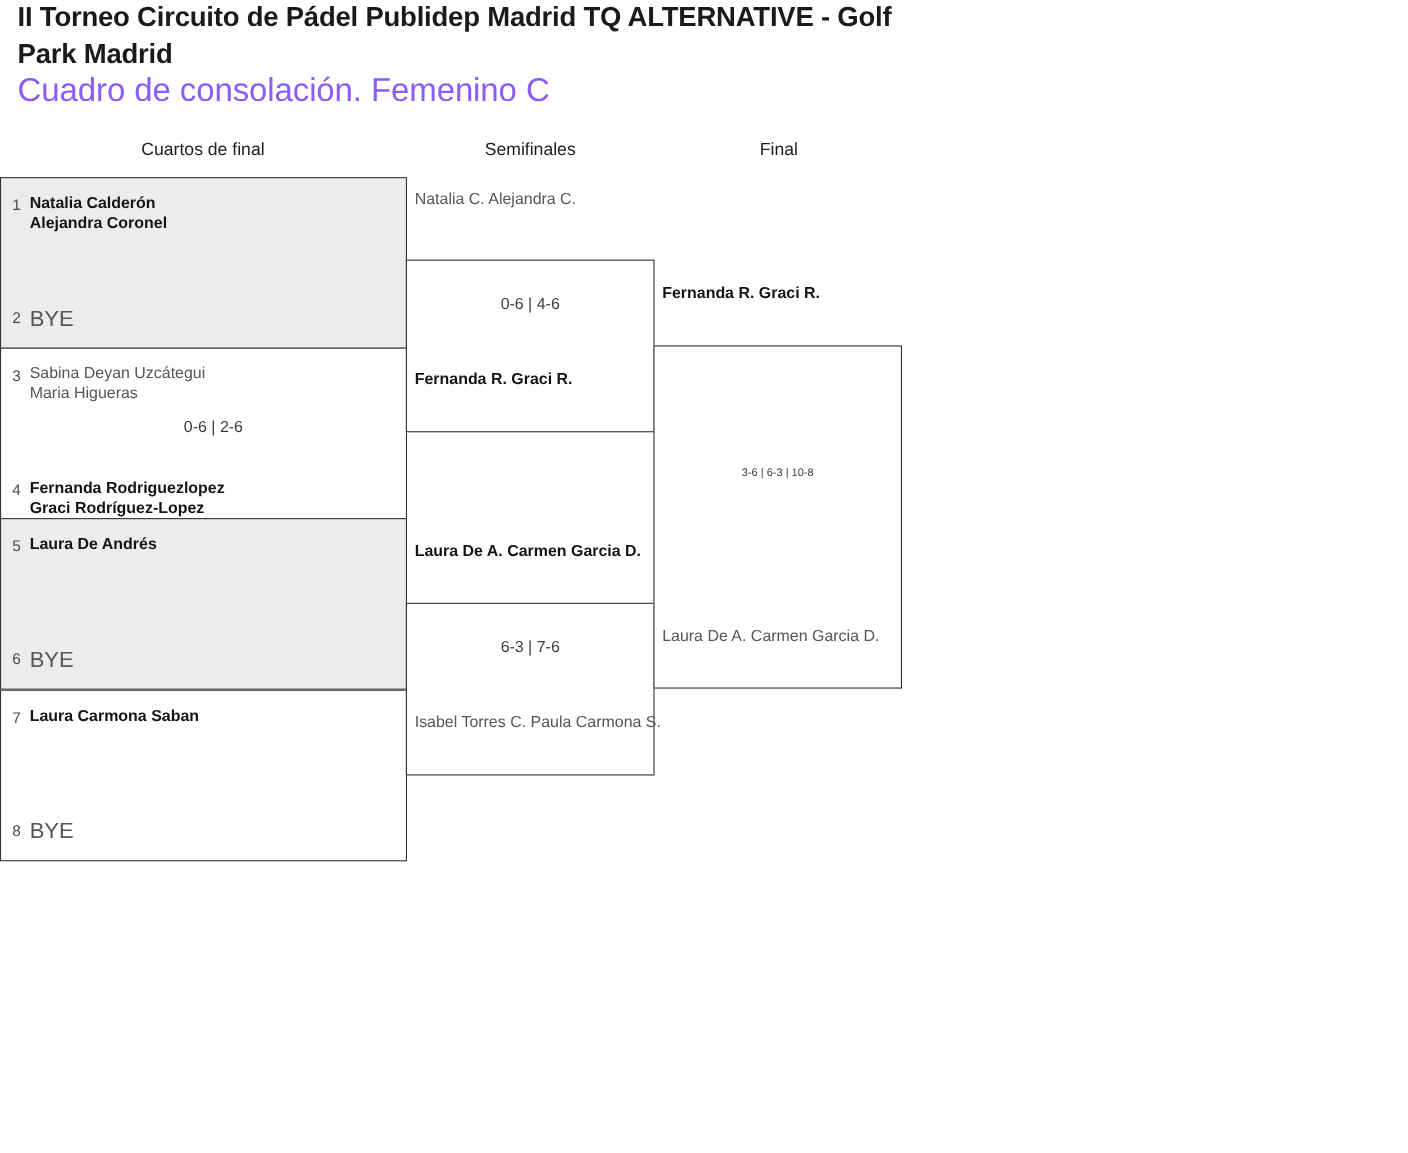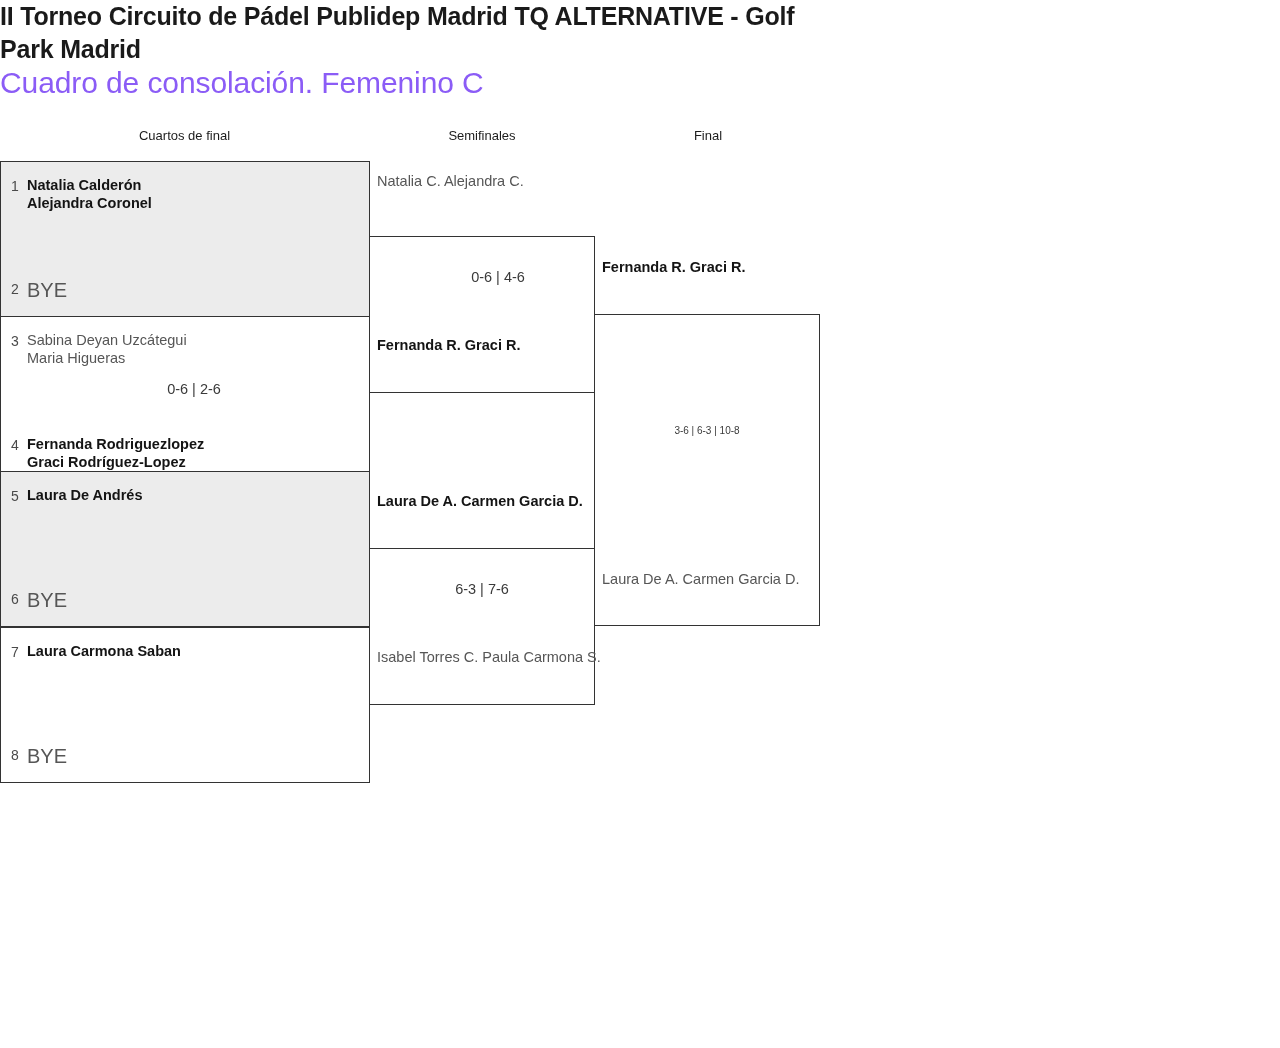--- a/index.html
+++ b/index.html
@@ -14,40 +14,41 @@
     position: relative;
     width: 1280px; height: 1048px;
     overflow: hidden;
   }
 
   
   .title-block {
     position: absolute;
     left: 0px; top: 0px;
     width: 900px;
+    padding-left: 16px;
   }
   .title-line {
     font-size: 25px;
     font-weight: 700;
     color: #1a1a1a;
     line-height: 33px;
     letter-spacing: -0.2px;
   }
   .subtitle-line {
     font-size: 30px;
     font-weight: 400;
     color: #8b5cf6;
     line-height: 33px;
     letter-spacing: -0.1px;
   }
 
   
   .round-header {
     position: absolute;
-    font-size: 13px;
+    font-size: 16px;
     font-weight: 400;
     color: #1c1c1c;
     text-align: center;
     white-space: nowrap;
   }
   #hdr-r1 { left: 0px;   top: 128px; width: 369px; }
   #hdr-r2 { left: 369px; top: 128px; width: 226px; }
   #hdr-r3 { left: 595px; top: 128px; width: 226px; }
 
   
@@ -158,21 +159,21 @@
 
   .r2-score {
     position: absolute;
     left: 369px;
     width: 226px;
     text-align: center;
     font-size: 14.5px;
     color: #3a3a3a;
     white-space: nowrap;
   }
-  #r2m1-score { top: 269px; margin-left: 16px; }
+  #r2m1-score { top: 269px; }
   #r2m2-score { top: 581px; }
 
   
   .r3-match {
     position: absolute;
     left: 594px;
     top: 314px;
     width: 226px;
     height: 312px;
     border: 1px solid #333333;

